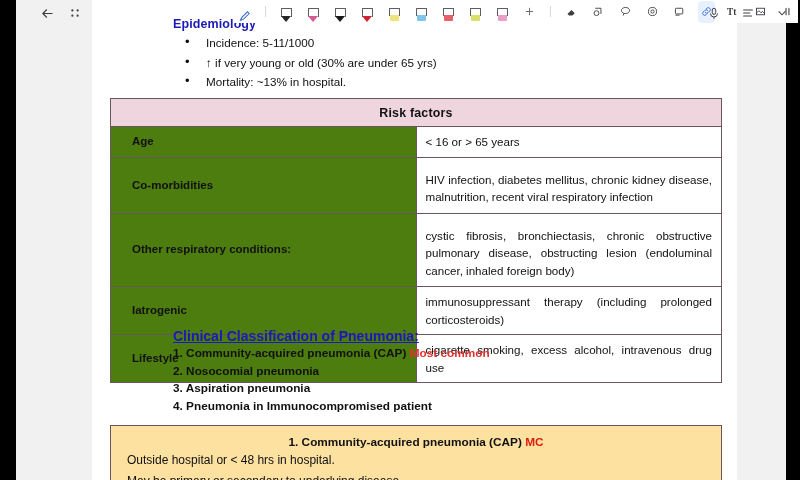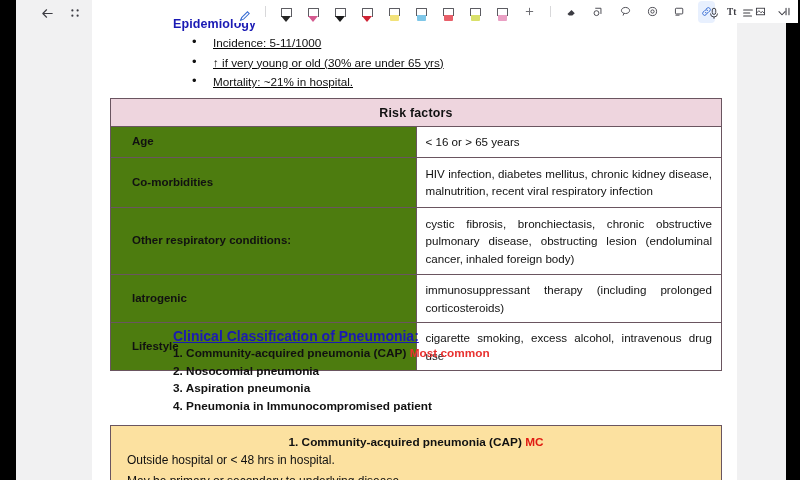--- a/index.html
+++ b/index.html
@@ -99,21 +99,21 @@
   .tr-btn { width:24px; height:22px; display:flex; align-items:center; justify-content:center; cursor:pointer; border-radius:4px; }
 
   
   .content { position:absolute; left:0; top:0; width:750px; height:480px; }
 
   .h-epi {
     position:absolute; left:81px; top:17px;
     font-size:12.5px; font-weight:bold; color:#1a1ab4;
     letter-spacing:0.1px;
   }
-  .bullets { position:absolute; left:95px; top:33px; width:460px;text-decoration:underline; }
+  .bullets { position:absolute; left:88px; top:33px; width:460px; }
   .bullets li {
     list-style:none; position:relative;
     font-size:11.7px; color:#111; line-height:19.5px;
     padding-left:26px; white-space:nowrap;
   }
   .bullets li::before {
     content:"\2022"; position:absolute; left:5px; top:-1px; font-size:13px; color:#111;
   }
 
   
@@ -140,21 +140,21 @@
     background:#4d7c0f;
     text-align:left;
     font-size:11.5px; font-weight:bold; color:#111;
     width:120px;
     padding:5px 21px;
     line-height:15px;
   }
   .rf .val {
     background:#ffffff;
     font-size:11.6px; color:#111;
-    padding:7px 9px 7px 9px;
+    padding:13px 9px 7px 9px;
     text-align:justify;
     line-height:17.5px;
   }
   .rf .val.single { padding:6px 9px; }
 
   
   .cc { position:absolute; left:81px; top:327px; }
   .cc .cc-title {
     font-size:14px; font-weight:bold; color:#1a1ab4; line-height:18px;text-decoration:underline;
   }
@@ -191,21 +191,21 @@
   <div class="workspace">
 
     <div class="page">
       <div class="content">
 
         <div class="h-epi">Epidemiology</div>
 
         <ul class="bullets">
           <li>Incidence: 5-11/1000</li>
           <li>↑ if very young or old (30% are under 65 yrs)</li>
-          <li>Mortality: ~21% in hospital.</li>
+          <li>Mortality: ~13% in hospital.</li>
         </ul>
 
         <table class="rf">
           <tbody>
               <tr>
             <td class="hdr" colspan="2">Risk factors</td>
           </tr>
           <tr>
             <td class="lbl">Age</td>
             <td class="val single">&lt; 16 or &gt; 65 years</td>

